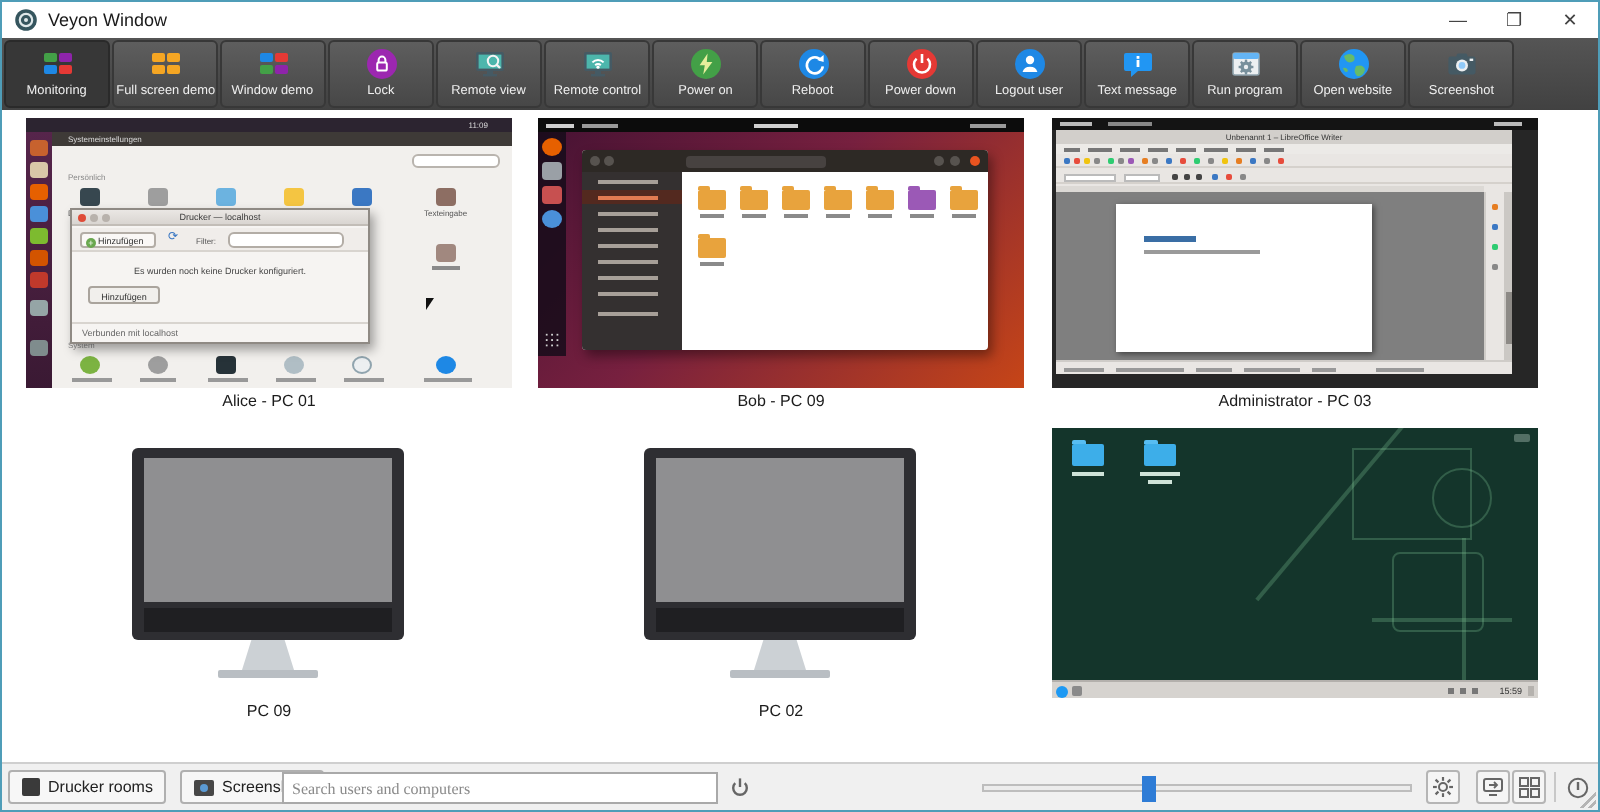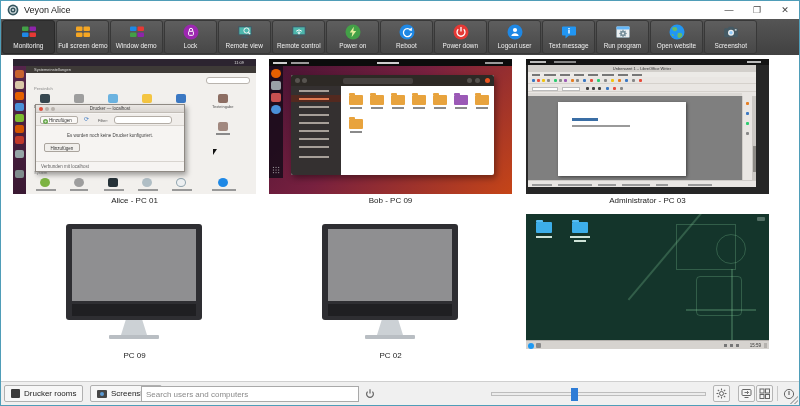--- a/index.html
+++ b/index.html
@@ -100,42 +100,42 @@
   .kde-folder::before { content:""; position:absolute; left:0; top:-2px; width:7px; height:2px; background:#57bdf2; border-radius:1px 1px 0 0; }
   .kde-bar { position:absolute; left:0; bottom:0; width:100%; height:9px; background:#d6d3cf; border-top:1px solid #b3b0ac; }
   .kde-clock { position:absolute; right:8px; top:2px; font-size:4.5px; color:#333; }
 
   
   .statusbar { position:absolute; left:0; bottom:0; width:798px; height:24px; background:#f0f0f0; border-top:1px solid #cfcfcf; }
   .sb-btn { position:absolute; top:3px; height:17px; border:1px solid #b0b0b0; border-radius:2px; background:#f7f7f7; display:flex; align-items:center; font-size:8px; color:#222; padding:0 6px; }
   .sb-roomicon { width:9px; height:9px; background:#3a3a3a; border-radius:1px; margin-right:4px; }
   .sb-caml { width:10px; height:8px; background:#474747; border-radius:1px; margin-right:4px; position:relative; }
   .sb-caml::after { content:""; position:absolute; left:3px; top:2px; width:4px; height:4px; border-radius:50%; background:#5b9bd5; }
-  .sb-search { position:absolute; left:140px; top:4px; width:218px; height:16px; border:1px solid #a9a9a9; background:#fff; font-size:8px; color:#333; padding:0 4px; font-family:Liberation Sans, sans-serif; }
+  .sb-search { position:absolute; left:140px; top:4px; width:218px; height:16px; border:1px solid #a9a9a9; background:#fff; font-size:8px; color:#333; padding:0 4px; font-family:Liberation Serif, serif; }
   .sb-search::placeholder { color:#8a8a8a; }
   .sb-power { position:absolute; left:362px; top:5px; width:14px; height:14px; }
   .slider { position:absolute; left:490px; top:10px; width:215px; height:4px; background:#ececec; border:1px solid #bdbdbd; }
   .slider-handle { position:absolute; left:37%; top:-5px; width:7px; height:13px; background:#2e7cd6; }
   .sb-mini { position:absolute; top:3px; width:17px; height:17px; border:1px solid #b5b5b5; border-radius:2px; background:#f5f5f5; display:flex; align-items:center; justify-content:center; }
   .sb-sep { position:absolute; top:4px; width:1px; height:15px; background:#c8c8c8; }
   .grip { position:absolute; right:1px; bottom:1px; width:8px; height:8px;
       background:linear-gradient(135deg, transparent 50%, #b5b5b5 50%, #b5b5b5 60%, transparent 60%, transparent 75%, #b5b5b5 75%, #b5b5b5 85%, transparent 85%); }
 </style>
 </head>
 <body>
 
 <div class="app">
 
   <div class="titlebar">
     <svg class="app-icon" viewBox="0 0 12 12">
       <circle cx="6" cy="6" r="5.4" fill="#35555e"></circle>
       <circle cx="6" cy="6" r="3.1" fill="none" stroke="#dfe8ea" stroke-width="1.1"></circle>
       <circle cx="6" cy="6" r="1" fill="#dfe8ea"></circle>
     </svg>
-    <span class="title">Veyon Alice</span>
+    <span class="title">Veyon Window</span>
     <div class="win-controls">
       <span class="win-btn">—</span>
       <span class="win-btn">❐</span>
       <span class="win-btn">✕</span>
     </div>
   </div>
 
   <div class="toolbar">
     <div class="tb-btn active">
       <svg class="tb-icon" viewBox="0 0 18 18">

